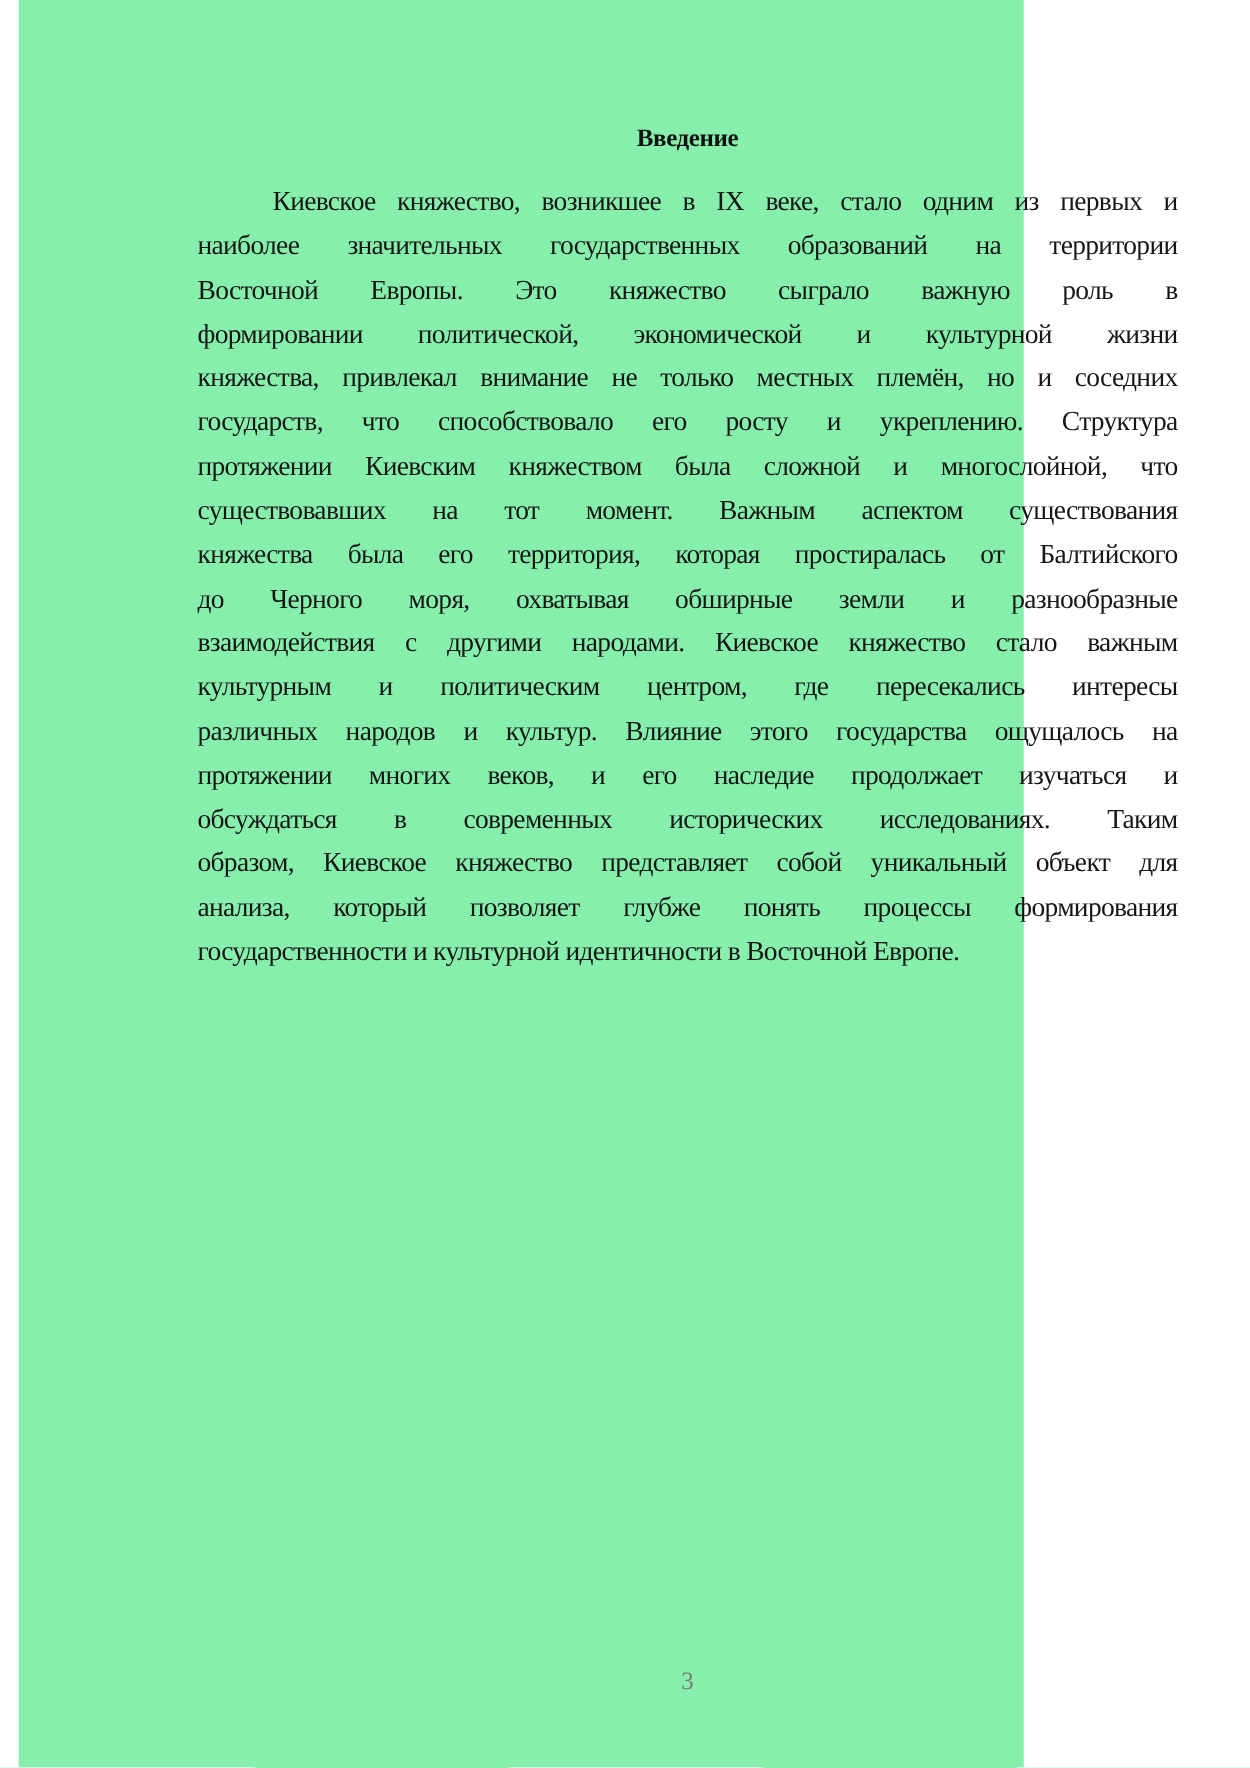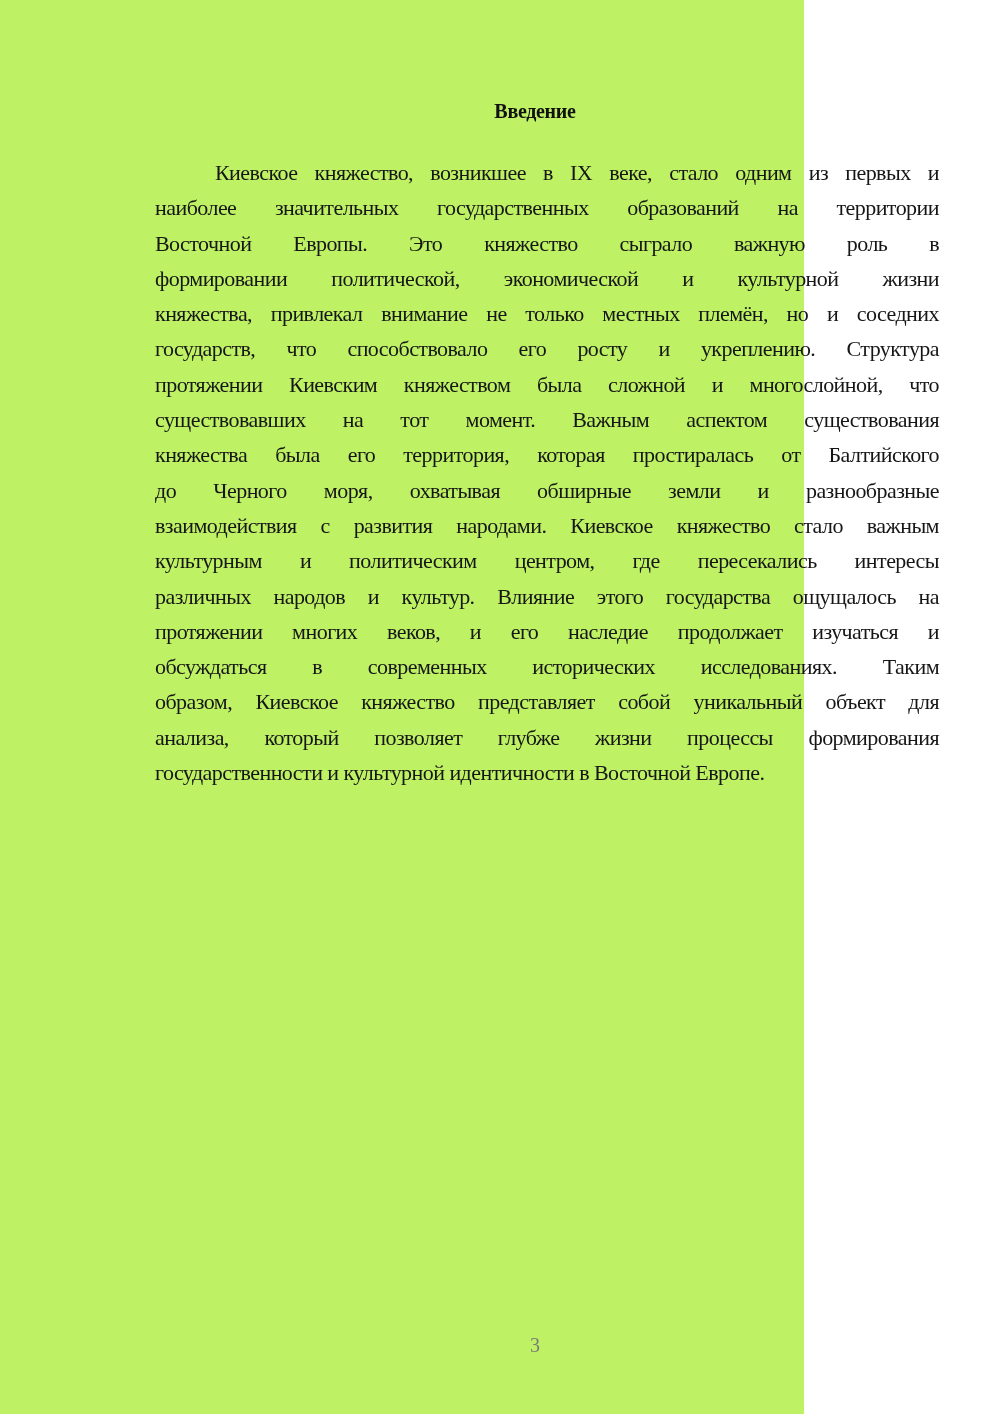--- a/index.html
+++ b/index.html
@@ -8,46 +8,46 @@
       background: #ffffff;
     }
     body {
       width: 1000px;
       height: 1414px;
       position: relative;
       overflow: hidden;
     }
     .page {
       position: absolute;
-      left: 0;
+      left: 15px;
       top: 0;
       width: 804px;
       height: 1414px;
-      background: #bef264;
+      background: #86efac;
     }
     .heading {
       position: absolute;
       top: 97px;
       left: 143px;
       width: 784px;
       text-align: center;
       font-family: "Liberation Serif", serif;
       font-weight: bold;
       font-size: 20px;
       line-height: 28px;
       color: #111111;
       margin: 0;
       letter-spacing: -0.3px;
     }
     .body-text {
       position: absolute;
       top: 143px;
       left: 143px;
       width: 784px;
-      margin: 12px;
+      margin: 0;
       font-family: "Liberation Serif", serif;
       font-size: 22px;
       line-height: 35.3px;
       color: #161616;
       text-align: justify;
       letter-spacing: -0.55px;
     }
     .body-text .line {
       display: block;
       text-align: justify;
@@ -82,24 +82,24 @@
     <span class="line first">Киевское княжество, возникшее в IX веке, стало одним из первых и</span>
     <span class="line">наиболее значительных государственных образований на территории</span>
     <span class="line">Восточной Европы. Это княжество сыграло важную роль в</span>
     <span class="line">формировании политической, экономической и культурной жизни</span>
     <span class="line">княжества, привлекал внимание не только местных племён, но и соседних</span>
     <span class="line">государств, что способствовало его росту и укреплению. Структура</span>
     <span class="line">протяжении Киевским княжеством была сложной и многослойной, что</span>
     <span class="line">существовавших на тот момент. Важным аспектом существования</span>
     <span class="line">княжества была его территория, которая простиралась от Балтийского</span>
     <span class="line">до Черного моря, охватывая обширные земли и разнообразные</span>
-    <span class="line">взаимодействия с развития народами. Киевское княжество стало важным</span>
+    <span class="line">взаимодействия с другими народами. Киевское княжество стало важным</span>
     <span class="line">культурным и политическим центром, где пересекались интересы</span>
     <span class="line">различных народов и культур. Влияние этого государства ощущалось на</span>
     <span class="line">протяжении многих веков, и его наследие продолжает изучаться и</span>
     <span class="line">обсуждаться в современных исторических исследованиях. Таким</span>
     <span class="line">образом, Киевское княжество представляет собой уникальный объект для</span>
-    <span class="line">анализа, который позволяет глубже жизни процессы формирования</span>
+    <span class="line">анализа, который позволяет глубже понять процессы формирования</span>
     <span class="line last">государственности и культурной идентичности в Восточной Европе.</span>
   </p>
 
   <div class="page-number">3</div>
 </div>
 
 </body></html>

